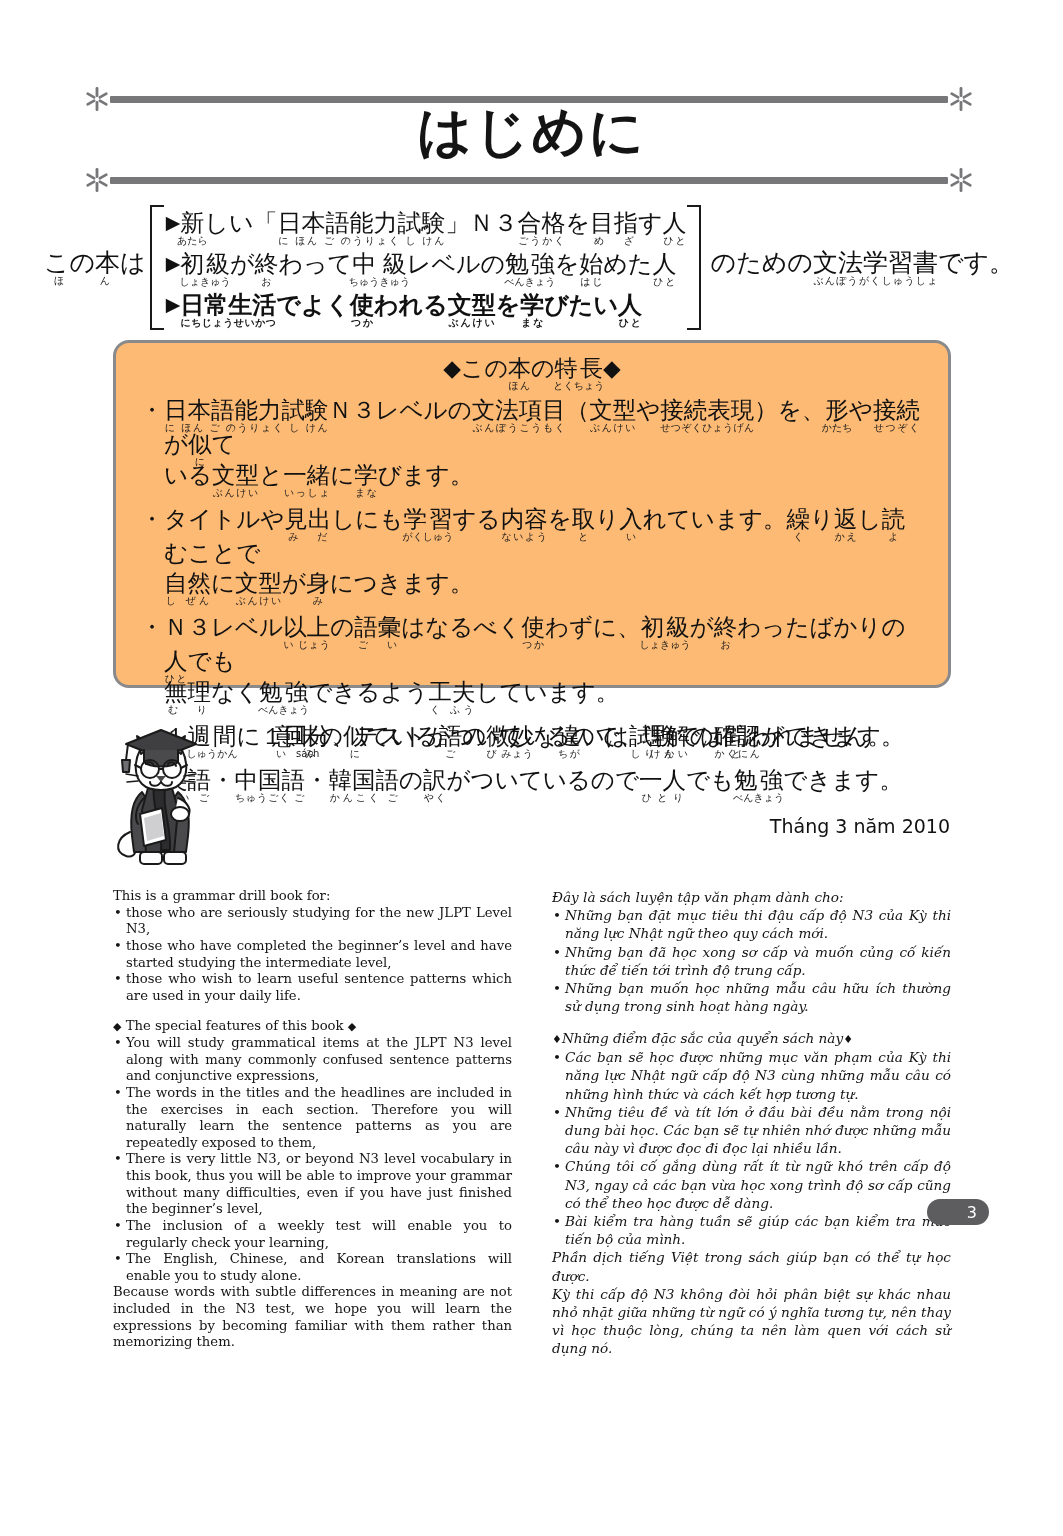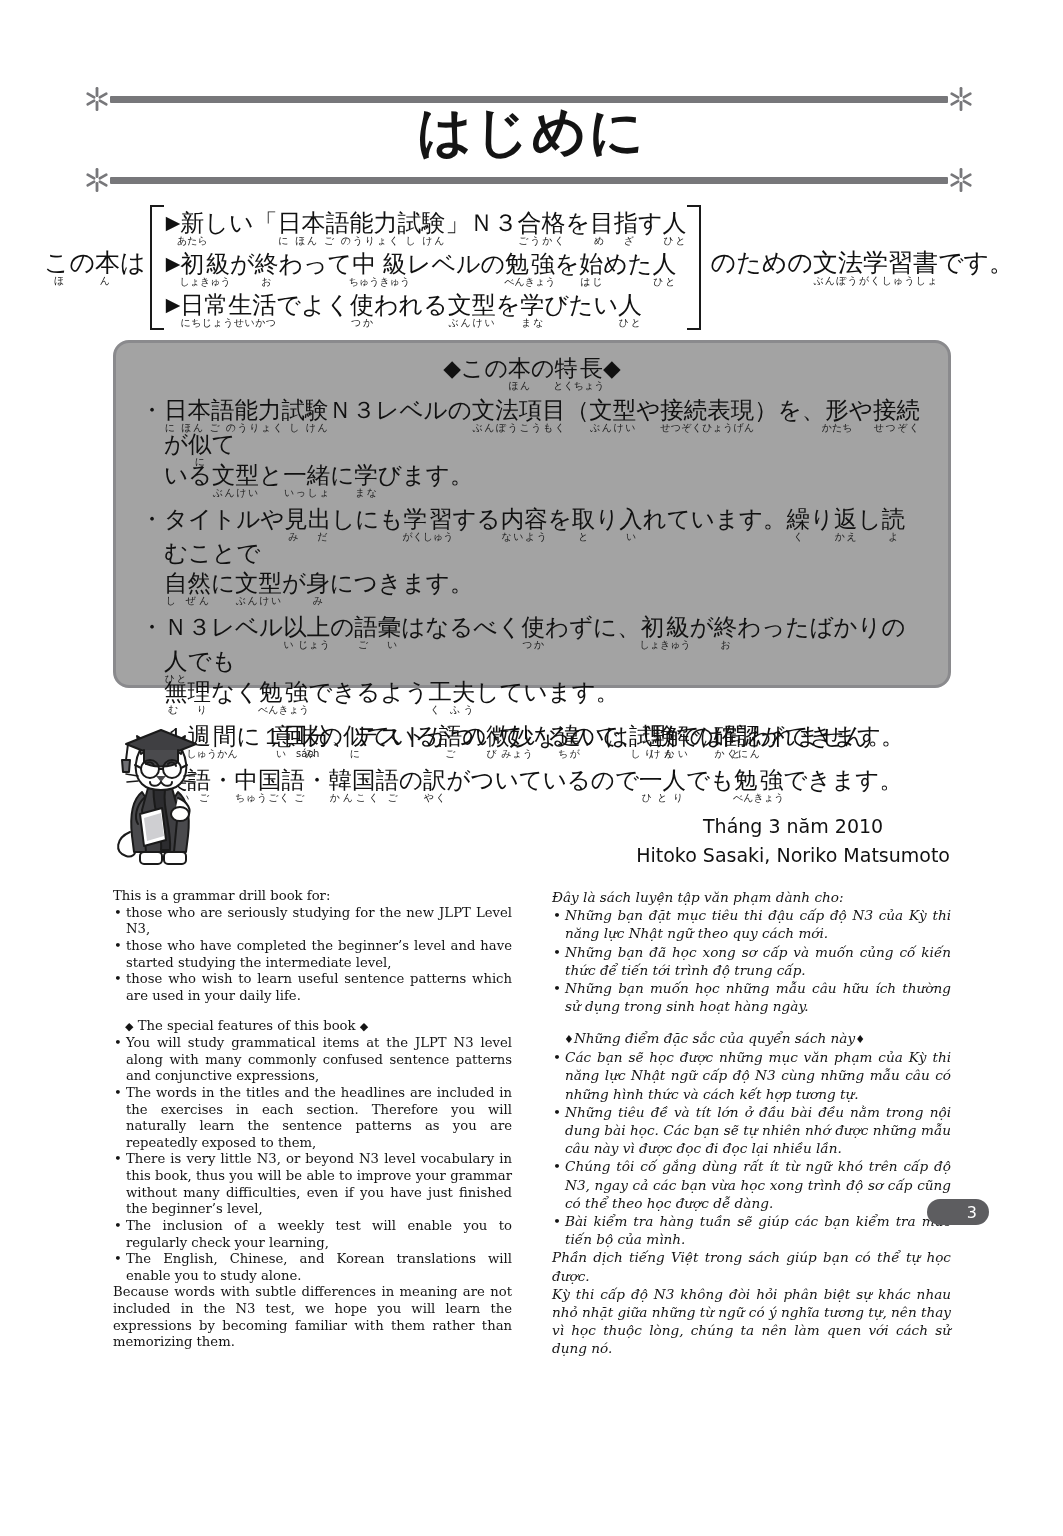--- a/index.html
+++ b/index.html
@@ -85,41 +85,41 @@
   }
   .bracketed::before { left: 0; border-left: 2px solid #1a1a1a; }
   .bracketed::after { right: 0; border-right: 2px solid #1a1a1a; }
 
   .intro-item {
     font-size: 24px;
     white-space: nowrap;
     line-height: 1.0;
     margin: 2px 0 6px 0;
   }
-  .intro-item:last-child { margin-bottom: 0; }
+  .intro-item:last-child { margin-bottom: 0; font-weight: bold; }
   .tri { font-size: 19px; vertical-align: 2px; }
 
   
   ruby { ruby-position: under; -webkit-ruby-position: after; }
   rt {
     font-size: 10px;
     line-height: 1.1;
     color: #1a1a1a;
     letter-spacing: 0px;
     transform: translateY(1px);
   }
 
   
   .feature-box {
     position: absolute;
     top: 340px; left: 113px;
     width: 838px; height: 348px;
     border: 3px solid #8a8a8d;
     border-radius: 16px;
-    background: #a3a3a3;
+    background: #fdba74;
     padding: 8px 22px 10px 22px;
   }
   .feature-title {
     text-align: center;
     font-size: 23px;
     line-height: 1.15;
     margin: 4px 0 4px 0;
   }
   .feature-list { margin: 0; padding: 0; list-style: none; }
   .feature-list li {
@@ -188,21 +188,21 @@
   .col .bullet-list li {
     position: relative;
     padding-left: 13px;
     margin: 0;
     text-align: justify;
   }
   .col .bullet-list li .b {
     position: absolute; left: 1px; top: 0;
   }
   .col .gap { height: 14px; }
-  .col .feat-head { margin: 0 0 0 12px; }
+  .col .feat-head { margin: 0 0 0 0; }
   .col .feat-head .dia { font-size: 11px; }
   .col.vi { font-size: 13.6px; line-height: 1.34; font-style: italic; }
 
   
   .page-badge {
     position: absolute;
     right: 74px; bottom: 55px;
     width: 62px; height: 26px;
     background: #5d5d60;
     border-radius: 13px;
@@ -382,21 +382,20 @@
       </g>
     </svg>
   </div>
 
   <div class="message">
     <p><ruby><rb>意味</rb><rt>い み</rt></ruby>の<ruby><rb>似</rb><rt>に</rt></ruby>ている<ruby><rb>語</rb><rt>ご</rt></ruby>の<ruby><rb>微妙</rb><rt>び みょう</rt></ruby>な<ruby><rb>違</rb><rt>ちが</rt></ruby>いは<ruby><rb>試験</rb><rt>し けん</rt></ruby>では<ruby><rb>問</rb><rt>と</rt></ruby>われません。</p>
   </div>
 
   <div class="signature">
     <div>Tháng 3 năm 2010</div>
-    <div>Hitoko Sasaki, Noriko Matsumoto</div>
   </div>
 
   <div class="cols">
 
     <div class="col en">
       <p>This is a grammar drill book for:</p>
       <ul class="bullet-list">
         <li><span class="b">•</span><span>those who are seriously studying for the new JLPT Level N3,</span></li>
         <li><span class="b">•</span><span>those who have completed the beginner’s level and have started studying the intermediate level,</span></li>
         <li><span class="b">•</span><span>those who wish to learn useful sentence patterns which are used in your daily life.</span></li>

